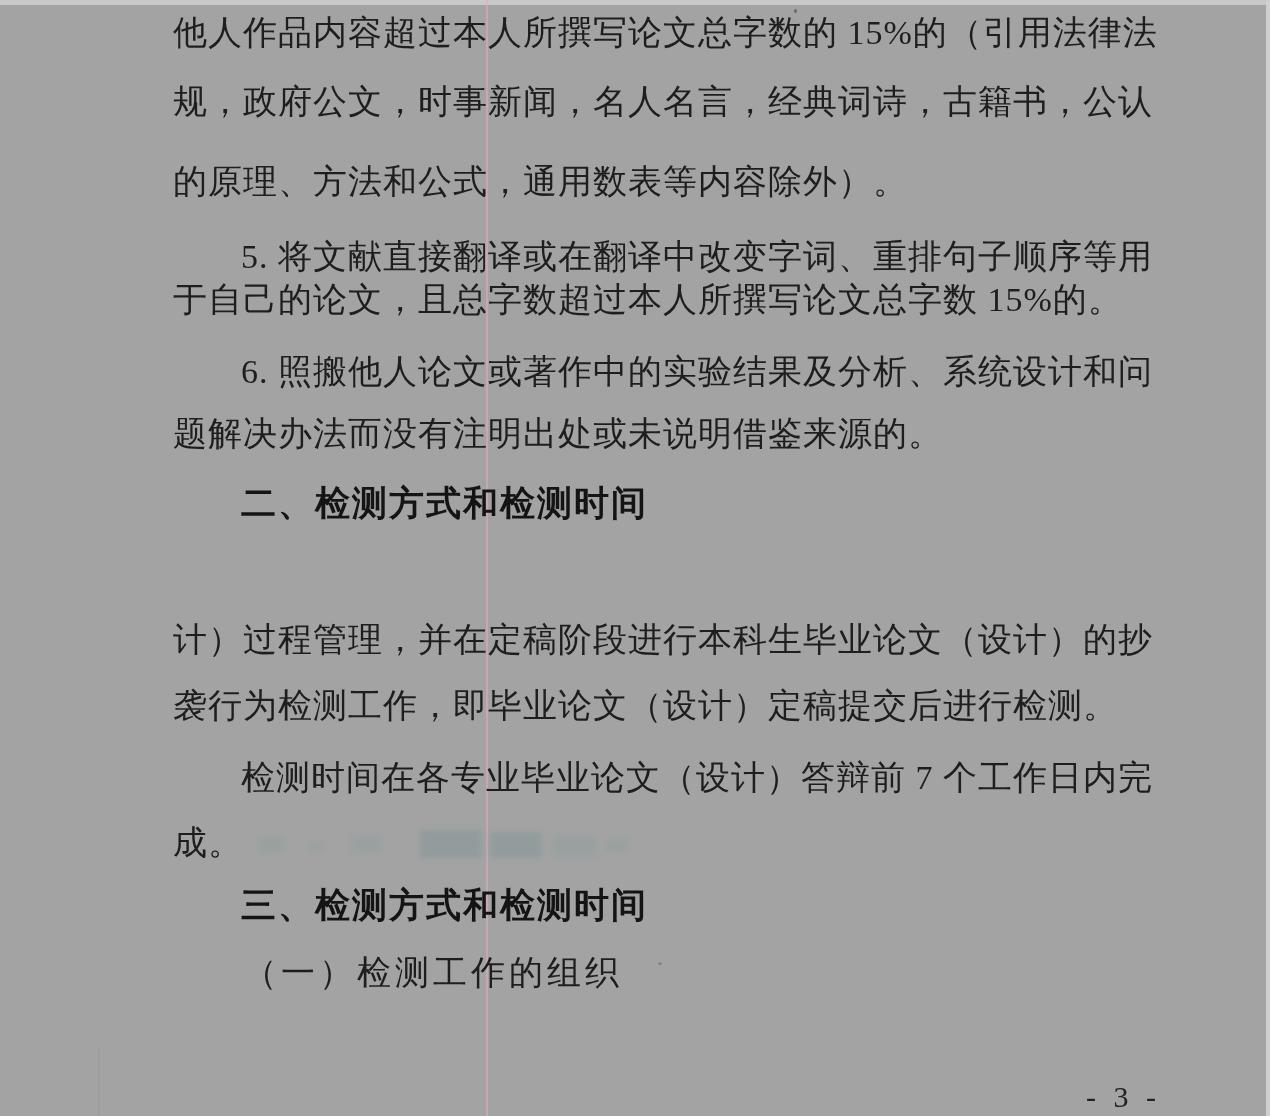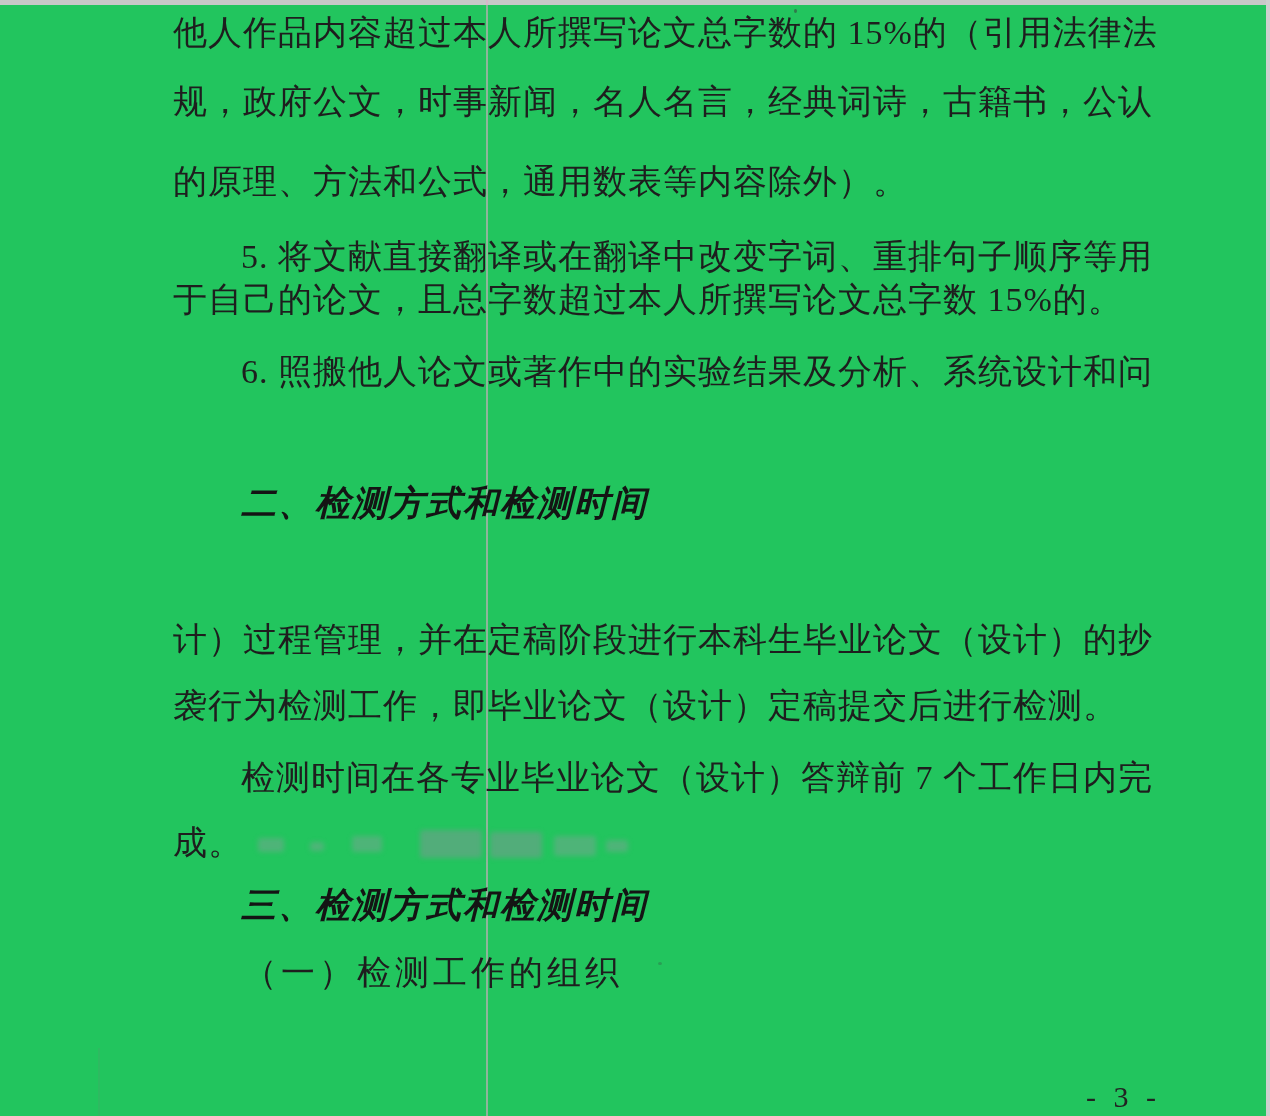--- a/index.html
+++ b/index.html
@@ -4,21 +4,21 @@
 <style>
   html, body {
     margin: 0;
     padding: 0;
     background: #ffffff;
   }
   .page {
     position: relative;
     width: 1270px;
     height: 1116px;
-    background: #22c55e;
+    background: #a3a3a3;
     overflow: hidden;
     font-family: "Liberation Serif", serif;
   }
   
   .scan-strip-top {
     position: absolute;
     left: 0; top: 0;
     width: 1270px; height: 5px;
     background: #c8c8c8;
   }
@@ -58,21 +58,20 @@
     line-height: 40px;
     letter-spacing: 1px;
     font-family: "Liberation Serif", serif;
   }
   .line.heading {
     font-family: "Liberation Sans", sans-serif;
     font-weight: 700;
     font-size: 35px;
     letter-spacing: 2px;
     color: #141414;
-    font-style: italic;
   }
   .line.kai {
     letter-spacing: 4px;
   }
 
   
   .ghost {
     position: absolute;
     filter: blur(2.5px);
   }
@@ -112,20 +111,21 @@
   <div class="fold-line"></div>
   <div class="speck s1"></div>
   <div class="speck s2"></div>
 
   <div class="line" style="top:13px;  left:173px;">他人作品内容超过本人所撰写论文总字数的 15%的（引用法律法</div>
   <div class="line" style="top:82px;  left:173px;">规，政府公文，时事新闻，名人名言，经典词诗，古籍书，公认</div>
   <div class="line" style="top:150px; left:173px;margin-top:12px;">的原理、方法和公式，通用数表等内容除外）。</div>
   <div class="line" style="top:213px; left:241px;margin-top:24px;">5. 将文献直接翻译或在翻译中改变字词、重排句子顺序等用</div>
   <div class="line" style="top:280px; left:173px;">于自己的论文，且总字数超过本人所撰写论文总字数 15%的。</div>
   <div class="line" style="top:352px; left:241px;text-align:center;">6. 照搬他人论文或著作中的实验结果及分析、系统设计和问</div>
+  <div class="line" style="top:414px; left:173px;">题解决办法而没有注明出处或未说明借鉴来源的。</div>
   <div class="line heading" style="top:483px; left:241px;">二、检测方式和检测时间</div>
   <div class="line" style="top:620px; left:173px;">计）过程管理，并在定稿阶段进行本科生毕业论文（设计）的抄</div>
   <div class="line" style="top:686px; left:173px;">袭行为检测工作，即毕业论文（设计）定稿提交后进行检测。</div>
   <div class="line" style="top:758px; left:241px;">检测时间在各专业毕业论文（设计）答辩前 7 个工作日内完</div>
   <div class="line" style="top:823px; left:173px;">成。</div>
   <div class="line heading" style="top:885px; left:241px;">三、检测方式和检测时间</div>
   <div class="line kai" style="top:953px; left:243px;">（一）检测工作的组织</div>
 
   <div class="ghost" style="left:258px; top:828px; width:380px; height:34px;">
     <i class="g1"></i>

